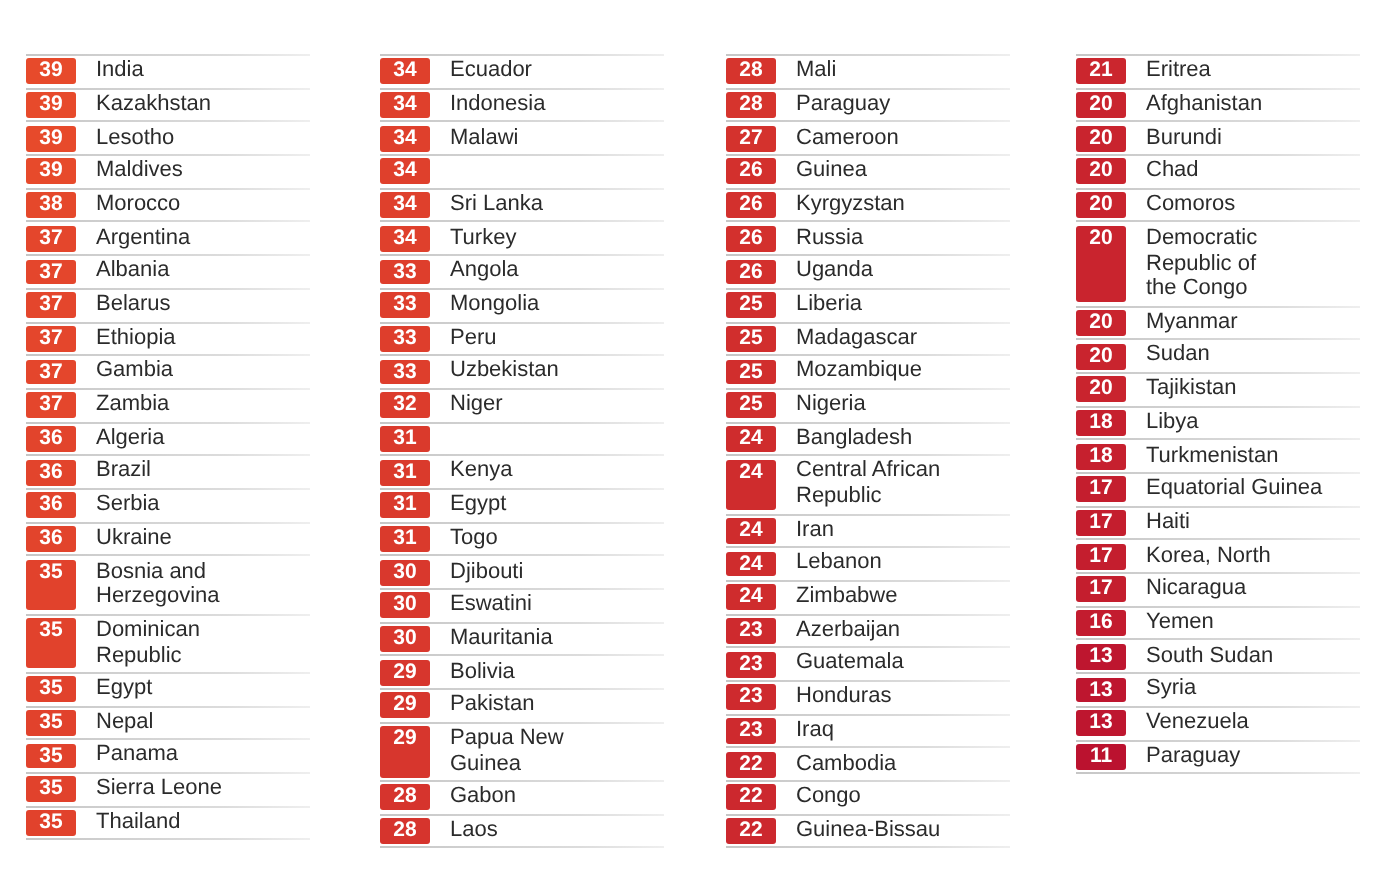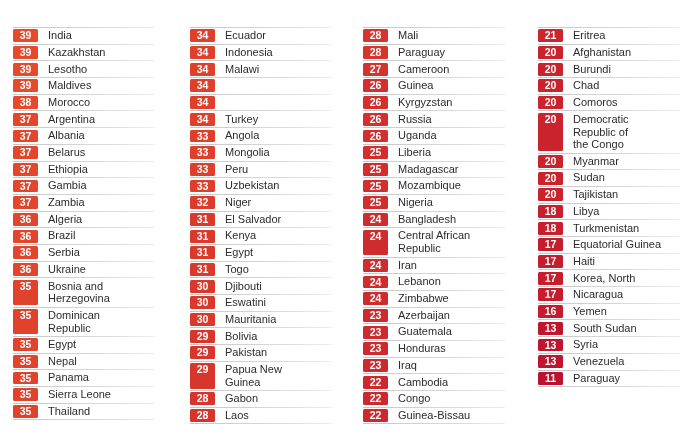--- a/index.html
+++ b/index.html
@@ -150,20 +150,21 @@
       </div>
       <div class="row">
         <span class="badge" style="background: rgb(223, 64, 44);">34</span>
         <span class="country">Malawi</span>
       </div>
       <div class="row">
         <span class="badge" style="background: rgb(223, 64, 44);">34</span>
       </div>
       <div class="row">
         <span class="badge" style="background: rgb(223, 64, 44);">34</span>
+        <span class="country">Sri Lanka</span>
       </div>
       <div class="row">
         <span class="badge" style="background: rgb(223, 64, 44);">34</span>
         <span class="country">Turkey</span>
       </div>
       <div class="row">
         <span class="badge" style="background: rgb(222, 62, 44);">33</span>
         <span class="country">Angola</span>
       </div>
       <div class="row">
@@ -177,21 +178,20 @@
       <div class="row">
         <span class="badge" style="background: rgb(222, 62, 44);">33</span>
         <span class="country">Uzbekistan</span>
       </div>
       <div class="row">
         <span class="badge" style="background: rgb(220, 60, 44);">32</span>
         <span class="country">Niger</span>
       </div>
       <div class="row">
         <span class="badge" style="background: rgb(218, 58, 44);">31</span>
-        <span class="country">El Salvador</span>
       </div>
       <div class="row">
         <span class="badge" style="background: rgb(218, 58, 44);">31</span>
         <span class="country">Kenya</span>
       </div>
       <div class="row">
         <span class="badge" style="background: rgb(218, 58, 44);">31</span>
         <span class="country">Egypt</span>
       </div>
       <div class="row">

